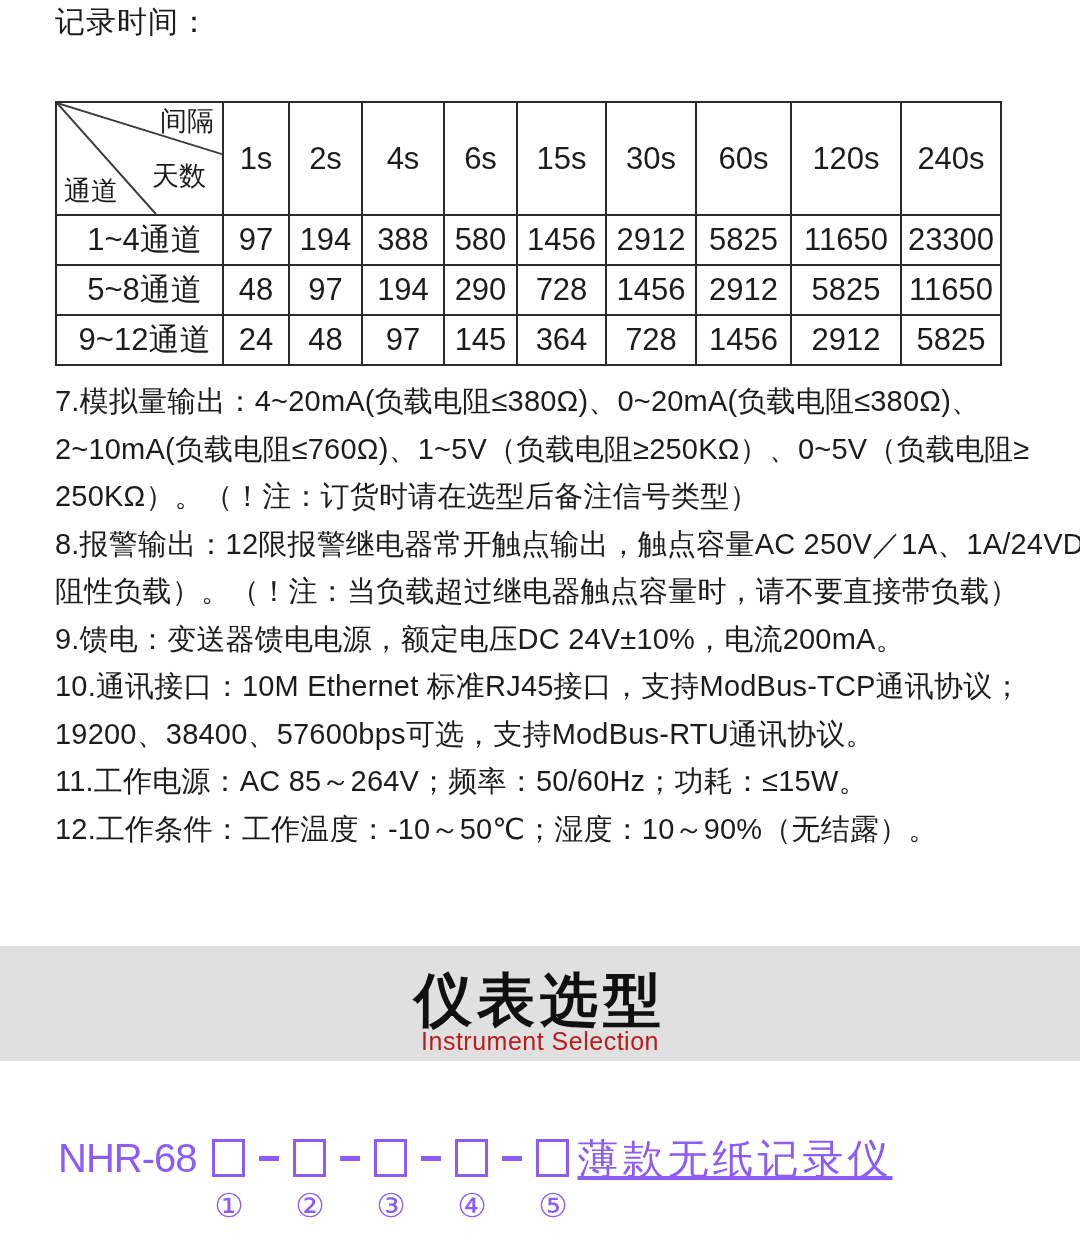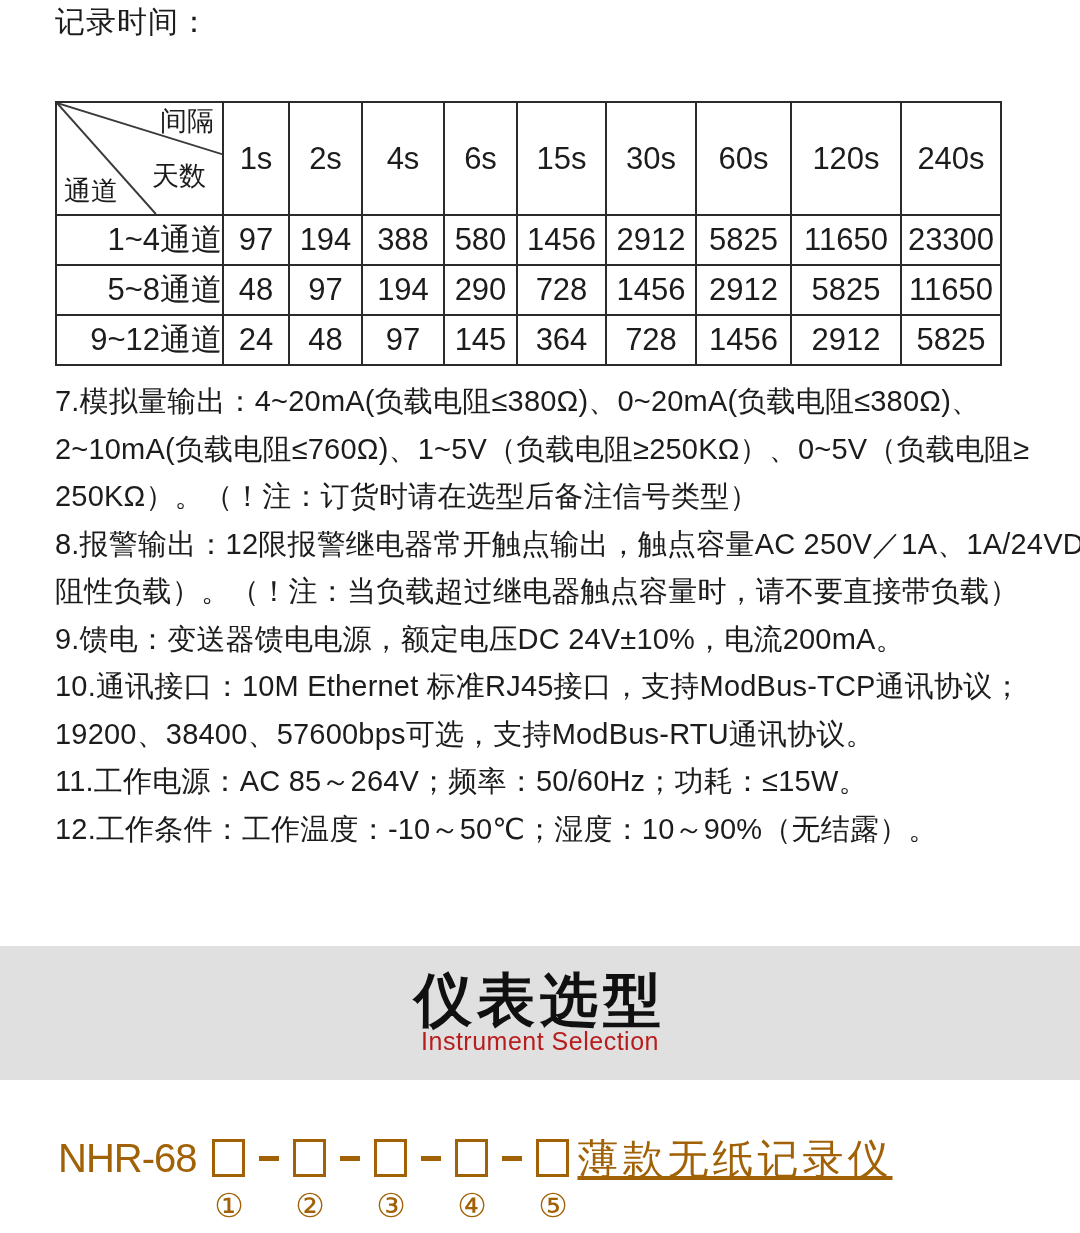--- a/index.html
+++ b/index.html
@@ -21,36 +21,36 @@
     position:absolute; left:55px; top:101px; width:945px;
     border-collapse:collapse; table-layout:fixed;
   }
   table.rec th, table.rec td {
     border:2px solid #2b2b2b; font-weight:400;
     font-size:31px; text-align:center; padding:0;
     overflow:hidden; white-space:nowrap;
   }
   table.rec thead th { height:111px; }
   table.rec tbody tr { height:50px; }
-  table.rec tbody th.rowlabel { text-align:right; padding-left:10px;margin-left:32px; }
+  table.rec tbody th.rowlabel { text-align:center; padding-left:10px;margin-left:32px; }
 
   
   th.corner { position:relative; padding:0; }
   .corner-svg { position:absolute; left:0; top:0; width:100%; height:100%; }
   .corner-label { position:absolute; font-size:27px; line-height:30px; white-space:nowrap; }
   .cl-interval { top:3px; right:8px; }
   .cl-days    { top:58px; right:16px; }
   .cl-channel { bottom:8px; left:7px; }
 
   
   .spec-list { position:absolute; left:55px; top:378px; width:1010px; }
   .spec-line { font-size:29px; line-height:47.5px; white-space:nowrap; letter-spacing:0.2px; }
 
   
-  .banner { position:absolute; left:0; top:946px; width:1080px; height:134px; }
+  .banner { position:absolute; left:0; top:946px; width:1080px; height:115px; }
   .banner-title {
     text-align:center; font-size:58px; font-weight:700;
     letter-spacing:5px; padding-top:24px; line-height:60px; color:#101010;
   }
   .banner-subtitle {
     text-align:center; font-size:25px; margin-top:-3px; color:#b91c1c; letter-spacing:0.5px;
   }
 
   
   .model-line {
@@ -164,21 +164,21 @@
     <div class="spec-line">19200、38400、57600bps可选，支持ModBus-RTU通讯协议。</div>
     <div class="spec-line">11.工作电源：AC 85～264V；频率：50/60Hz；功耗：≤15W。</div>
     <div class="spec-line">12.工作条件：工作温度：-10～50℃；湿度：10～90%（无结露）。</div>
   </div>
 
 <div class="banner" style="background: rgb(224, 224, 224);">
   <div class="banner-title">仪表选型</div>
   <div class="banner-subtitle">Instrument Selection</div>
 </div>
 
-<div class="model-line" style="color: #a16207;">
+<div class="model-line" style="color: #8b5cf6;">
   <span class="model-prefix">NHR-68</span>
   <div style="display:flex; align-items:flex-start;">
 
   <div class="unit">
         <div class="mbox"></div>
         <div class="mnum">①</div>
       </div>
       <div class="mdash"></div>
       <div class="unit">
         <div class="mbox"></div>

